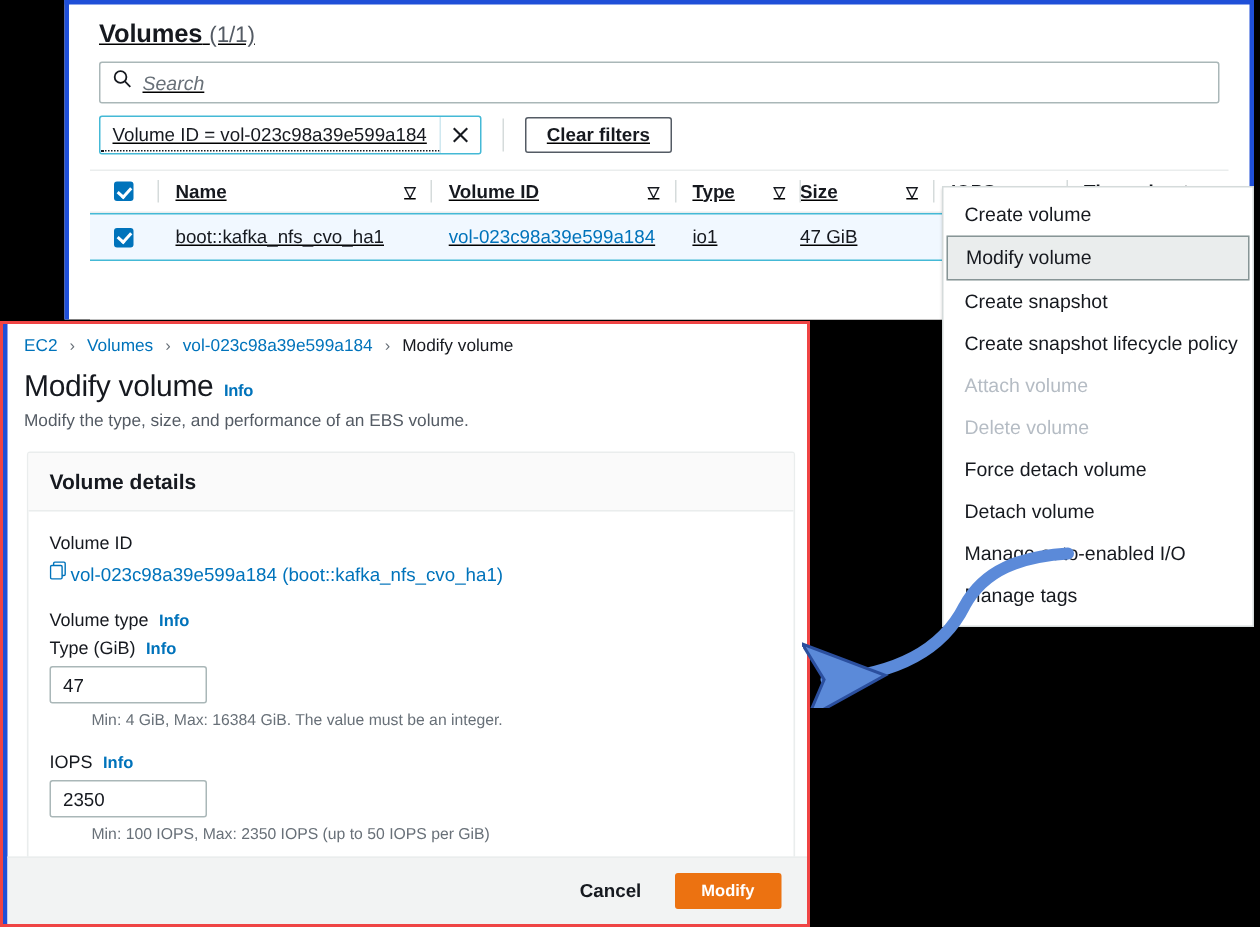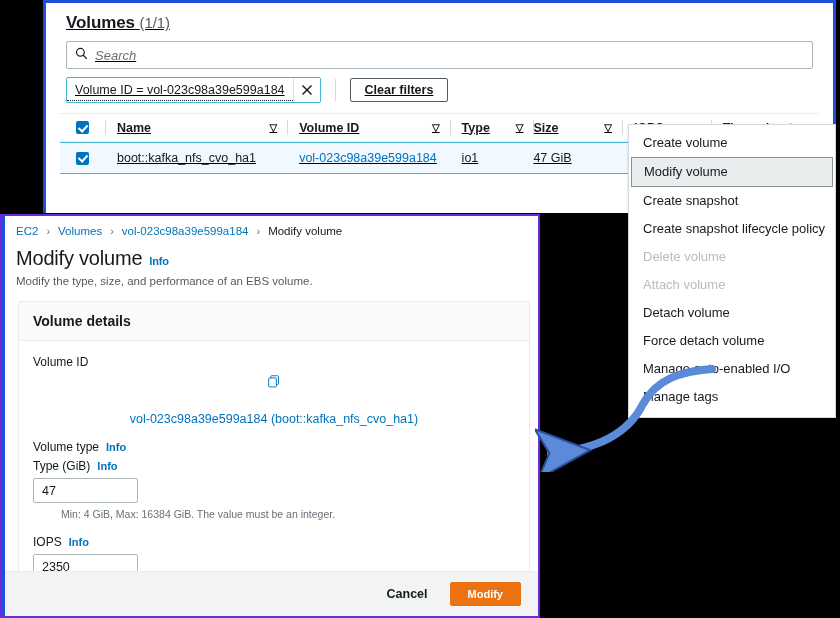--- a/index.html
+++ b/index.html
@@ -219,21 +219,21 @@
   }
 
   
   #modify-panel {
     position: absolute;
     left: 0px;
     top: 214px;
     width: 540px;
     height: 404px;
     background: #ffffff;
-    border: 2px solid #6d28d9;
+    border: 2px solid #ef4444;
     box-sizing: border-box;
     overflow: hidden;
   }
   #modify-panel-blueedge {
     position: absolute;
     left: 0; top: 0; bottom: 0;
     width: 3px;
     background: #1f4fd8;
   }
   .mp-body { padding: 0 0 0 8px; }
@@ -292,23 +292,22 @@
     font-size: 12px;
     color: #16191f;
     display: flex;
     align-items: baseline;
     gap: 7px;
     margin-bottom: 5px;
   }
   .volid-line {
     display: flex;
     align-items: center;
-    gap: 20px;
+    gap: 2px;
     margin-bottom: 14px;
-    flex-direction: column;
   }
   .volid-text { font-size: 12.5px; color: #0073bb; }
 
   .select-box {
     width: 277px;
     height: 26px;
     border: 1px solid #aab7b8;
     border-radius: 2px;
     background: #fff;
     display: flex;
@@ -493,24 +492,24 @@
       <div class="vol-strip"></div>
     </div>
   </div>
 </div>
 
 <div id="actions-menu">
   <div class="menu-item">Create volume</div>
   <div class="menu-item selected">Modify volume</div>
   <div class="menu-item">Create snapshot</div>
   <div class="menu-item">Create snapshot lifecycle policy</div>
+  <div class="menu-item disabled">Attach volume</div>
   <div class="menu-item disabled">Delete volume</div>
-  <div class="menu-item disabled">Attach volume</div>
+  <div class="menu-item">Force detach volume</div>
   <div class="menu-item">Detach volume</div>
-  <div class="menu-item">Force detach volume</div>
   <div class="menu-item">Manage auto-enabled I/O</div>
   <div class="menu-item">Manage tags</div>
 </div>
 
 <div id="modify-panel">
   <div id="modify-panel-blueedge"></div>
   <div class="mp-body">
 
     <div class="breadcrumb">
       <a href="#">EC2</a>

